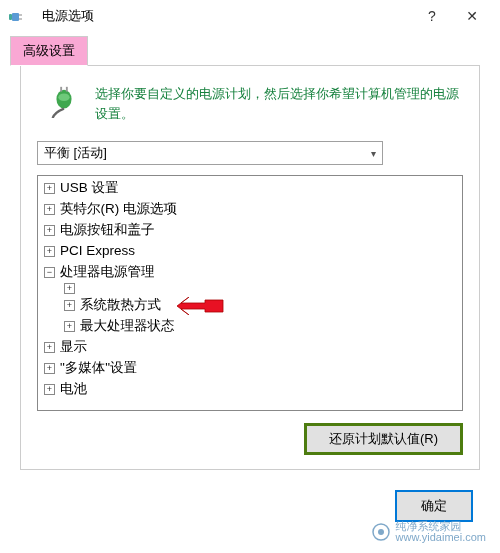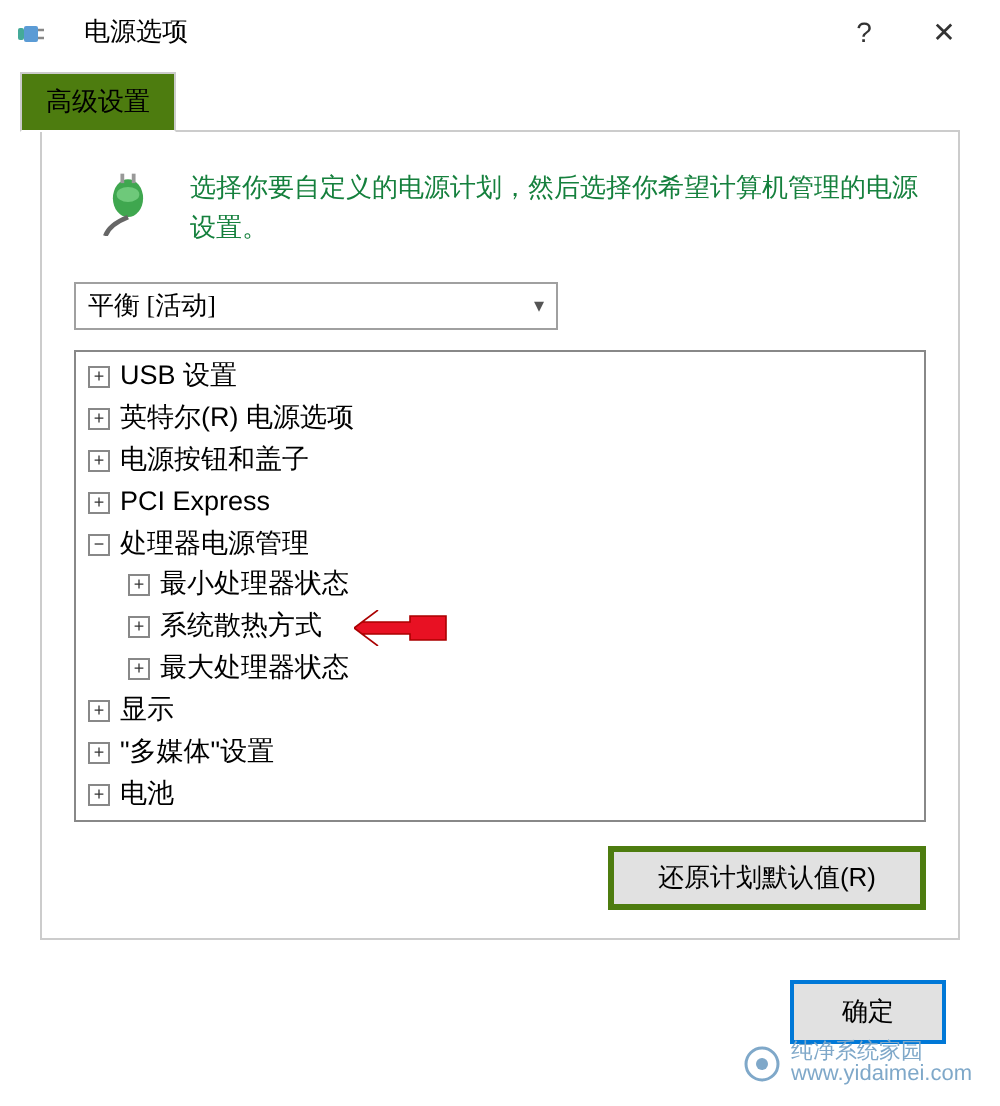--- a/index.html
+++ b/index.html
@@ -48,21 +48,21 @@
       cursor: pointer;
       color: #333;
       font-size: 14px;
     }
     .tab-area {
       padding: 4px 10px 0 10px;
     }
     .tab {
       display: inline-block;
       padding: 5px 12px;
-      background: #4d7c0f;
+      background: #f9a8d4;
       border: 1px solid #ccc;
       border-bottom: 1px solid #fff;
       position: relative;
       z-index: 2;
       font-size: 13px;
     }
     .tab-content-wrap {
       border: 1px solid #ccc;
       margin: -1px 10px 10px 10px;
       padding: 14px 16px;
@@ -79,31 +79,30 @@
       width: 34px;
       height: 34px;
       flex-shrink: 0;
     }
     .desc-text {
       font-size: 13px;
       line-height: 1.5;
       color: #15803d;
     }
     .plan-dropdown {
-      width: 242px;
+      width: 346px;
       height: 24px;
       border: 1px solid #a0a0a0;
       display: flex;
       align-items: center;
       padding: 0 6px;
       font-size: 13px;
       justify-content: space-between;
       cursor: pointer;
       margin-bottom: 10px;
-      font-family: Liberation Serif, serif;
     }
     .dropdown-arrow {
       font-size: 10px;
       color: #555;
     }
     .tree-box {
       border: 1px solid #888;
       height: 236px;
       overflow-y: scroll;
       background: #fff;
@@ -248,21 +247,20 @@
         <div class="tree-item level-0">
           <span class="expander">+</span>
           <span>PCI Express</span>
         </div>
         <div class="tree-item level-0">
           <span class="expander">−</span>
           <span>处理器电源管理</span>
         </div>
         <div class="tree-item level-1">
           <span class="expander">+</span>
-          <span>最小处理器状态</span>
         </div>
         <div class="tree-item level-1">
           <span class="expander">+</span>
           <span>系统散热方式</span>
           <span class="arrow-annotation">
             <svg width="48" height="18" viewBox="0 0 48 18">
               <path d="M2 9 L30 9 L30 3 L46 3 L46 15 L30 15 L30 9 Z" fill="none"></path>
               <path d="M46 3 L46 15 L28 15 L28 12 L4 12 L12 18 L0 9 L12 0 L4 6 L28 6 L28 3 Z" fill="#e81123" stroke="#a00" stroke-width="0.8"></path>
             </svg>
           </span>

